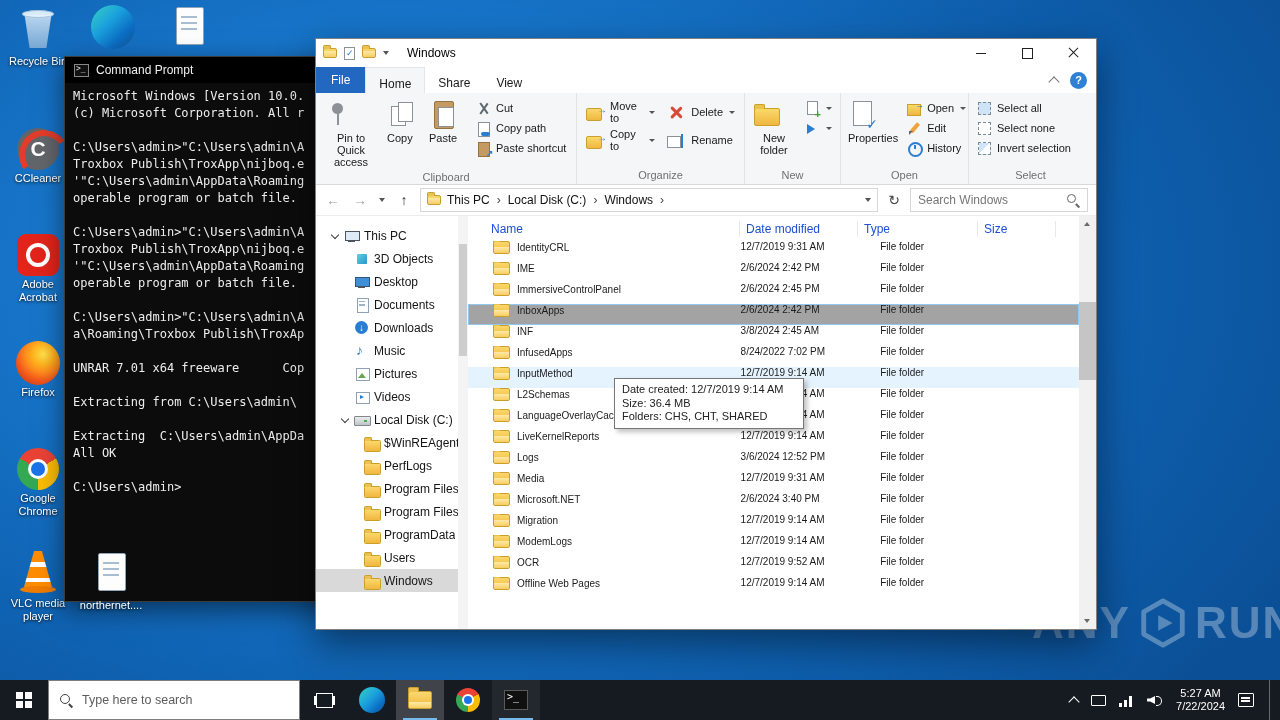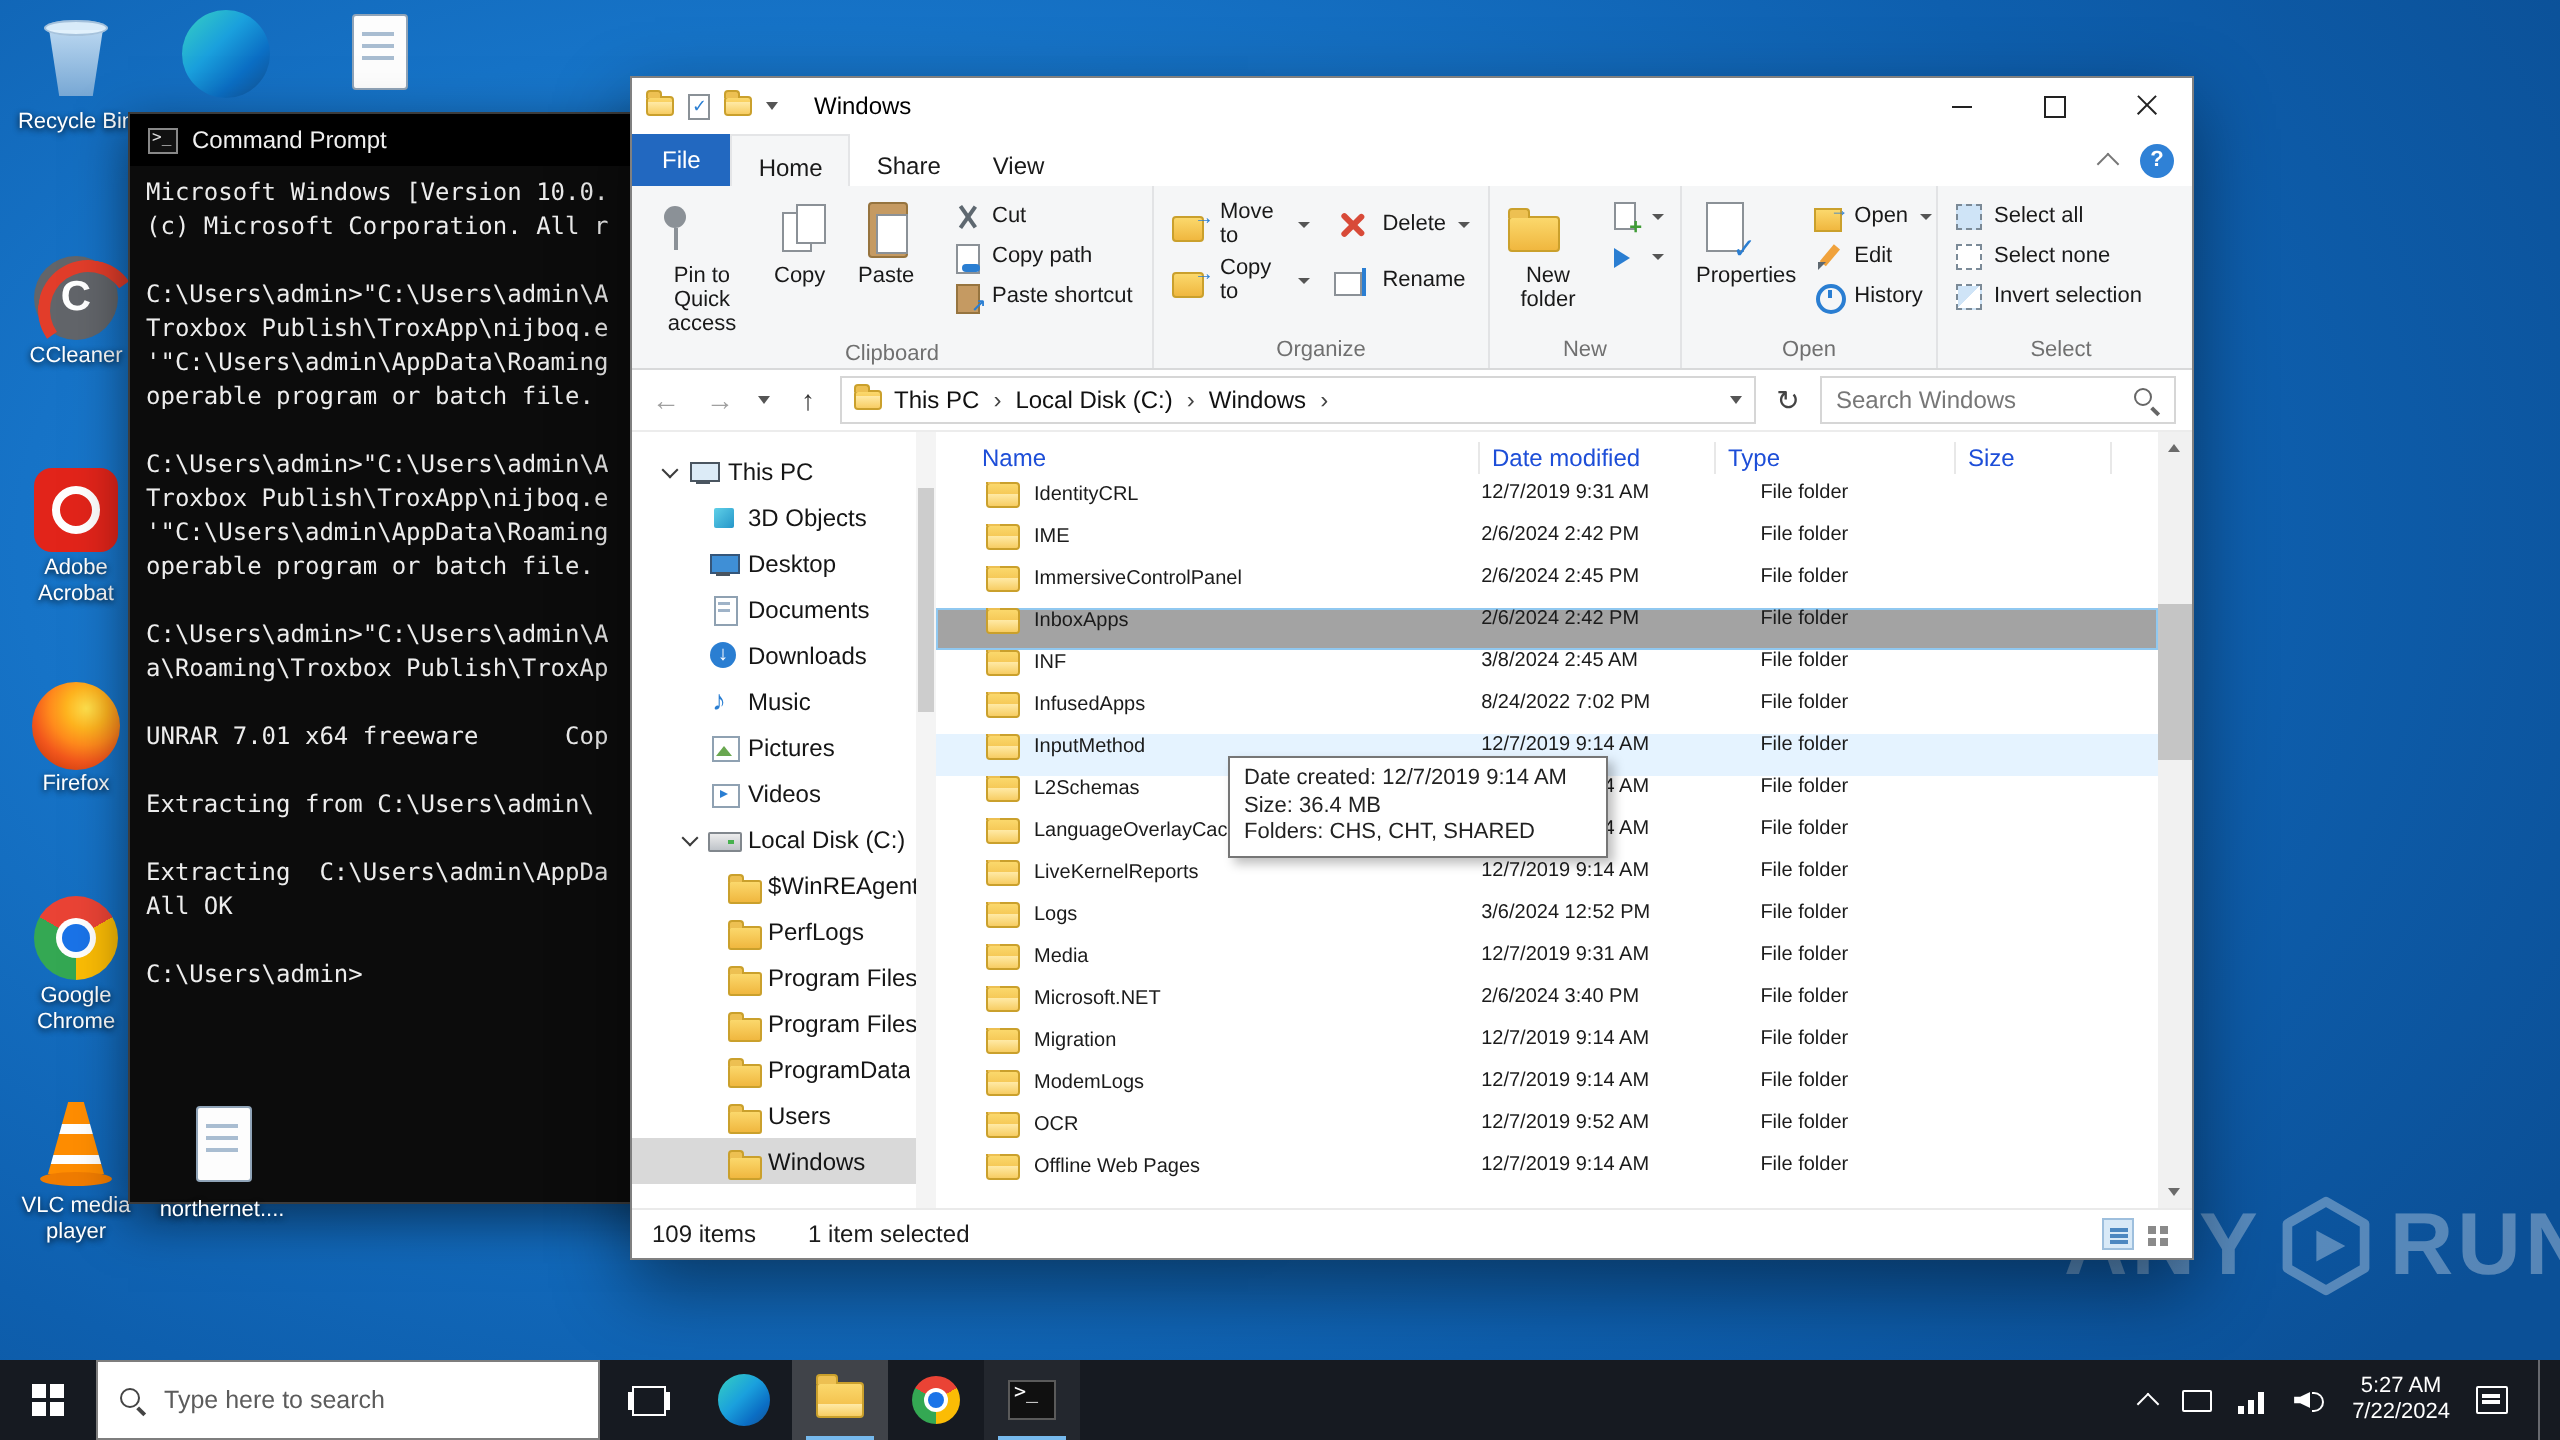--- a/index.html
+++ b/index.html
@@ -776,28 +776,20 @@
         </div>
         <div class="tooltip">
 
         <div class="tt-line">Date created: 12/7/2019 9:14 AM</div>
             <div class="tt-line">Size: 36.4 MB</div>
             <div class="tt-line">Folders: CHS, CHT, SHARED</div>
           </div>
       </div>
     </div>
 
-    <div class="e-status">
-      <span>109 items</span>
-      <span>1 item selected</span>
-      <span class="view-toggles">
-        <span class="vt vt-details"></span>
-        <span class="vt vt-large"></span>
-      </span>
-    </div>
   </div>
 
   <div id="taskbar">
     <div class="tb-start">
       <span class="win-logo"></span>
     </div>
     <div class="tb-search">
       <span class="mag-dark"></span>
       <span>Type here to search</span>
     </div>

